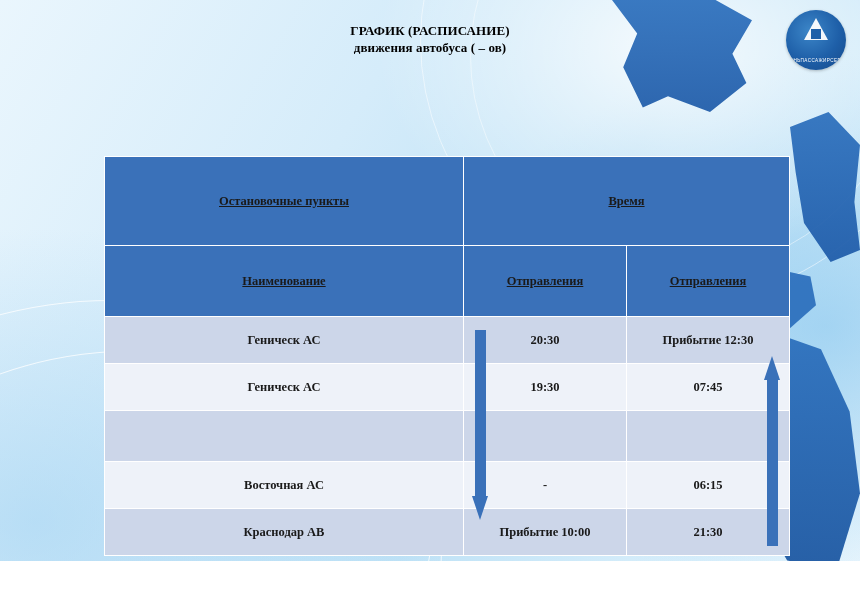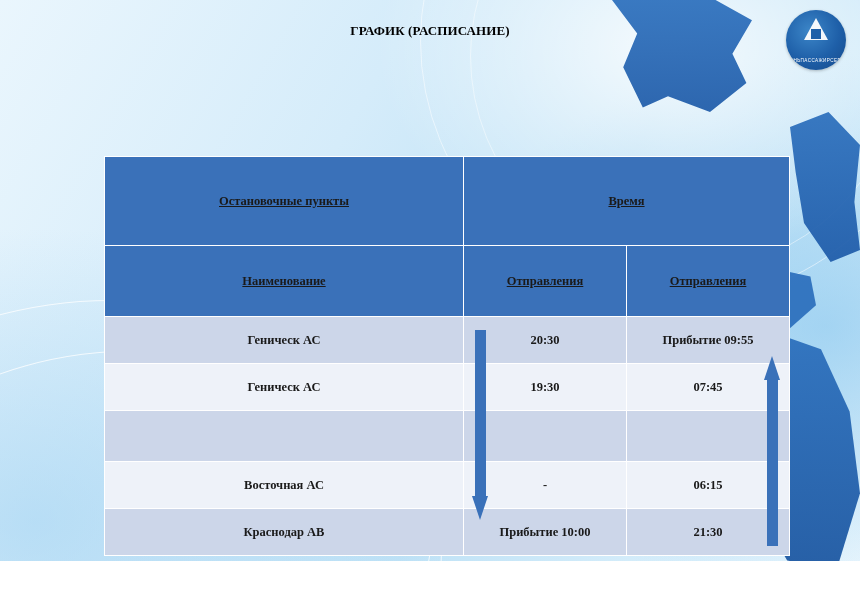--- a/index.html
+++ b/index.html
@@ -238,20 +238,21 @@
   <div class="map-shape map-4"></div>
   <div class="map-shape map-3"></div>
 
   <div class="logo">
     <div class="logo-mark"></div>
     <div class="logo-text">КУБАНЬПАССАЖИРСЕРВИС</div>
   </div>
 
   <div class="title-block">
     <div class="title-line">ГРАФИК (РАСПИСАНИЕ)</div>
+    <div class="title-line">движения автобуса ( – ов)</div>
   </div>
 
   <div class="table-wrap">
     <table class="schedule">
       <colgroup>
         <col style="width:359px">
         <col style="width:163px">
         <col style="width:163px">
       </colgroup>
       <tbody>
@@ -261,21 +262,21 @@
         </tr>
         <tr>
           <td class="hdr hdr-sub-left">Наименование</td>
           <td class="hdr hdr-sub">Отправления</td>
           <td class="hdr hdr-sub">Отправления</td>
         </tr>
 
         <tr class="row-a">
           <td class="cell-name">Геническ АС</td>
           <td class="cell-time">20:30</td>
-          <td class="cell-time">Прибытие 09:55</td>
+          <td class="cell-time">Прибытие 12:30</td>
         </tr>
         <tr class="row-b">
           <td class="cell-name">Геническ АС</td>
           <td class="cell-time">19:30</td>
           <td class="cell-time">07:45</td>
         </tr>
         <tr class="row-a row-tall">
           <td class="cell-name"></td>
           <td class="cell-time"></td>
           <td class="cell-time"></td>

